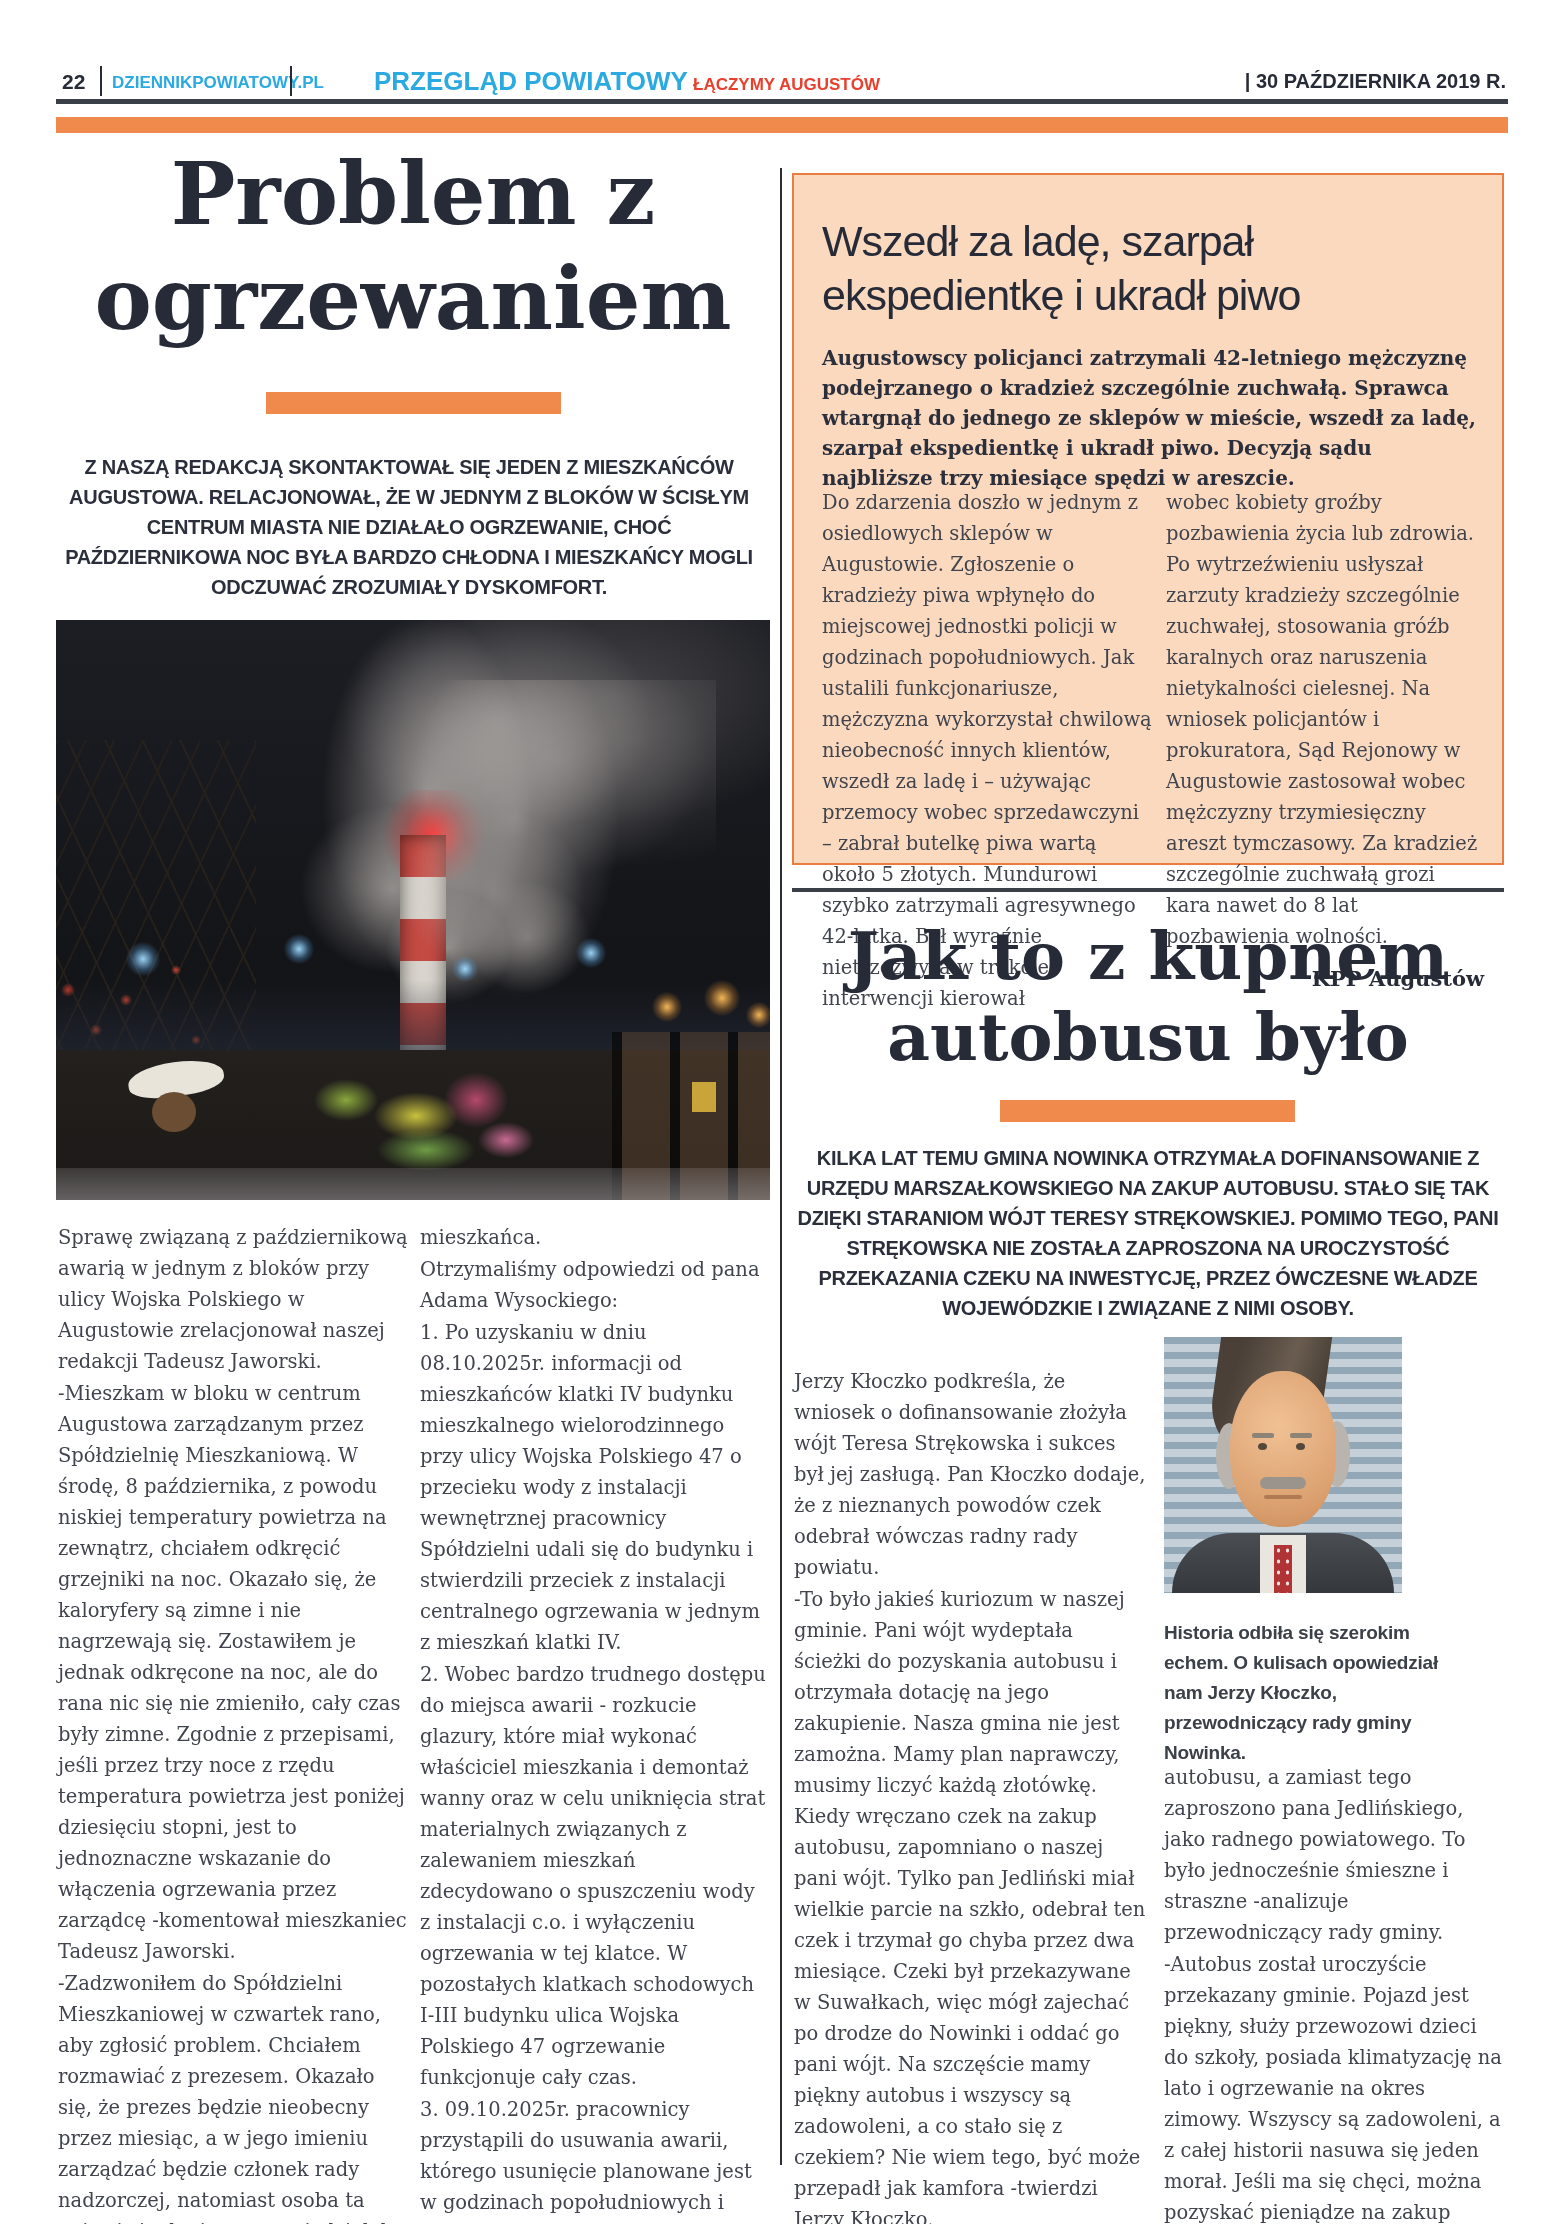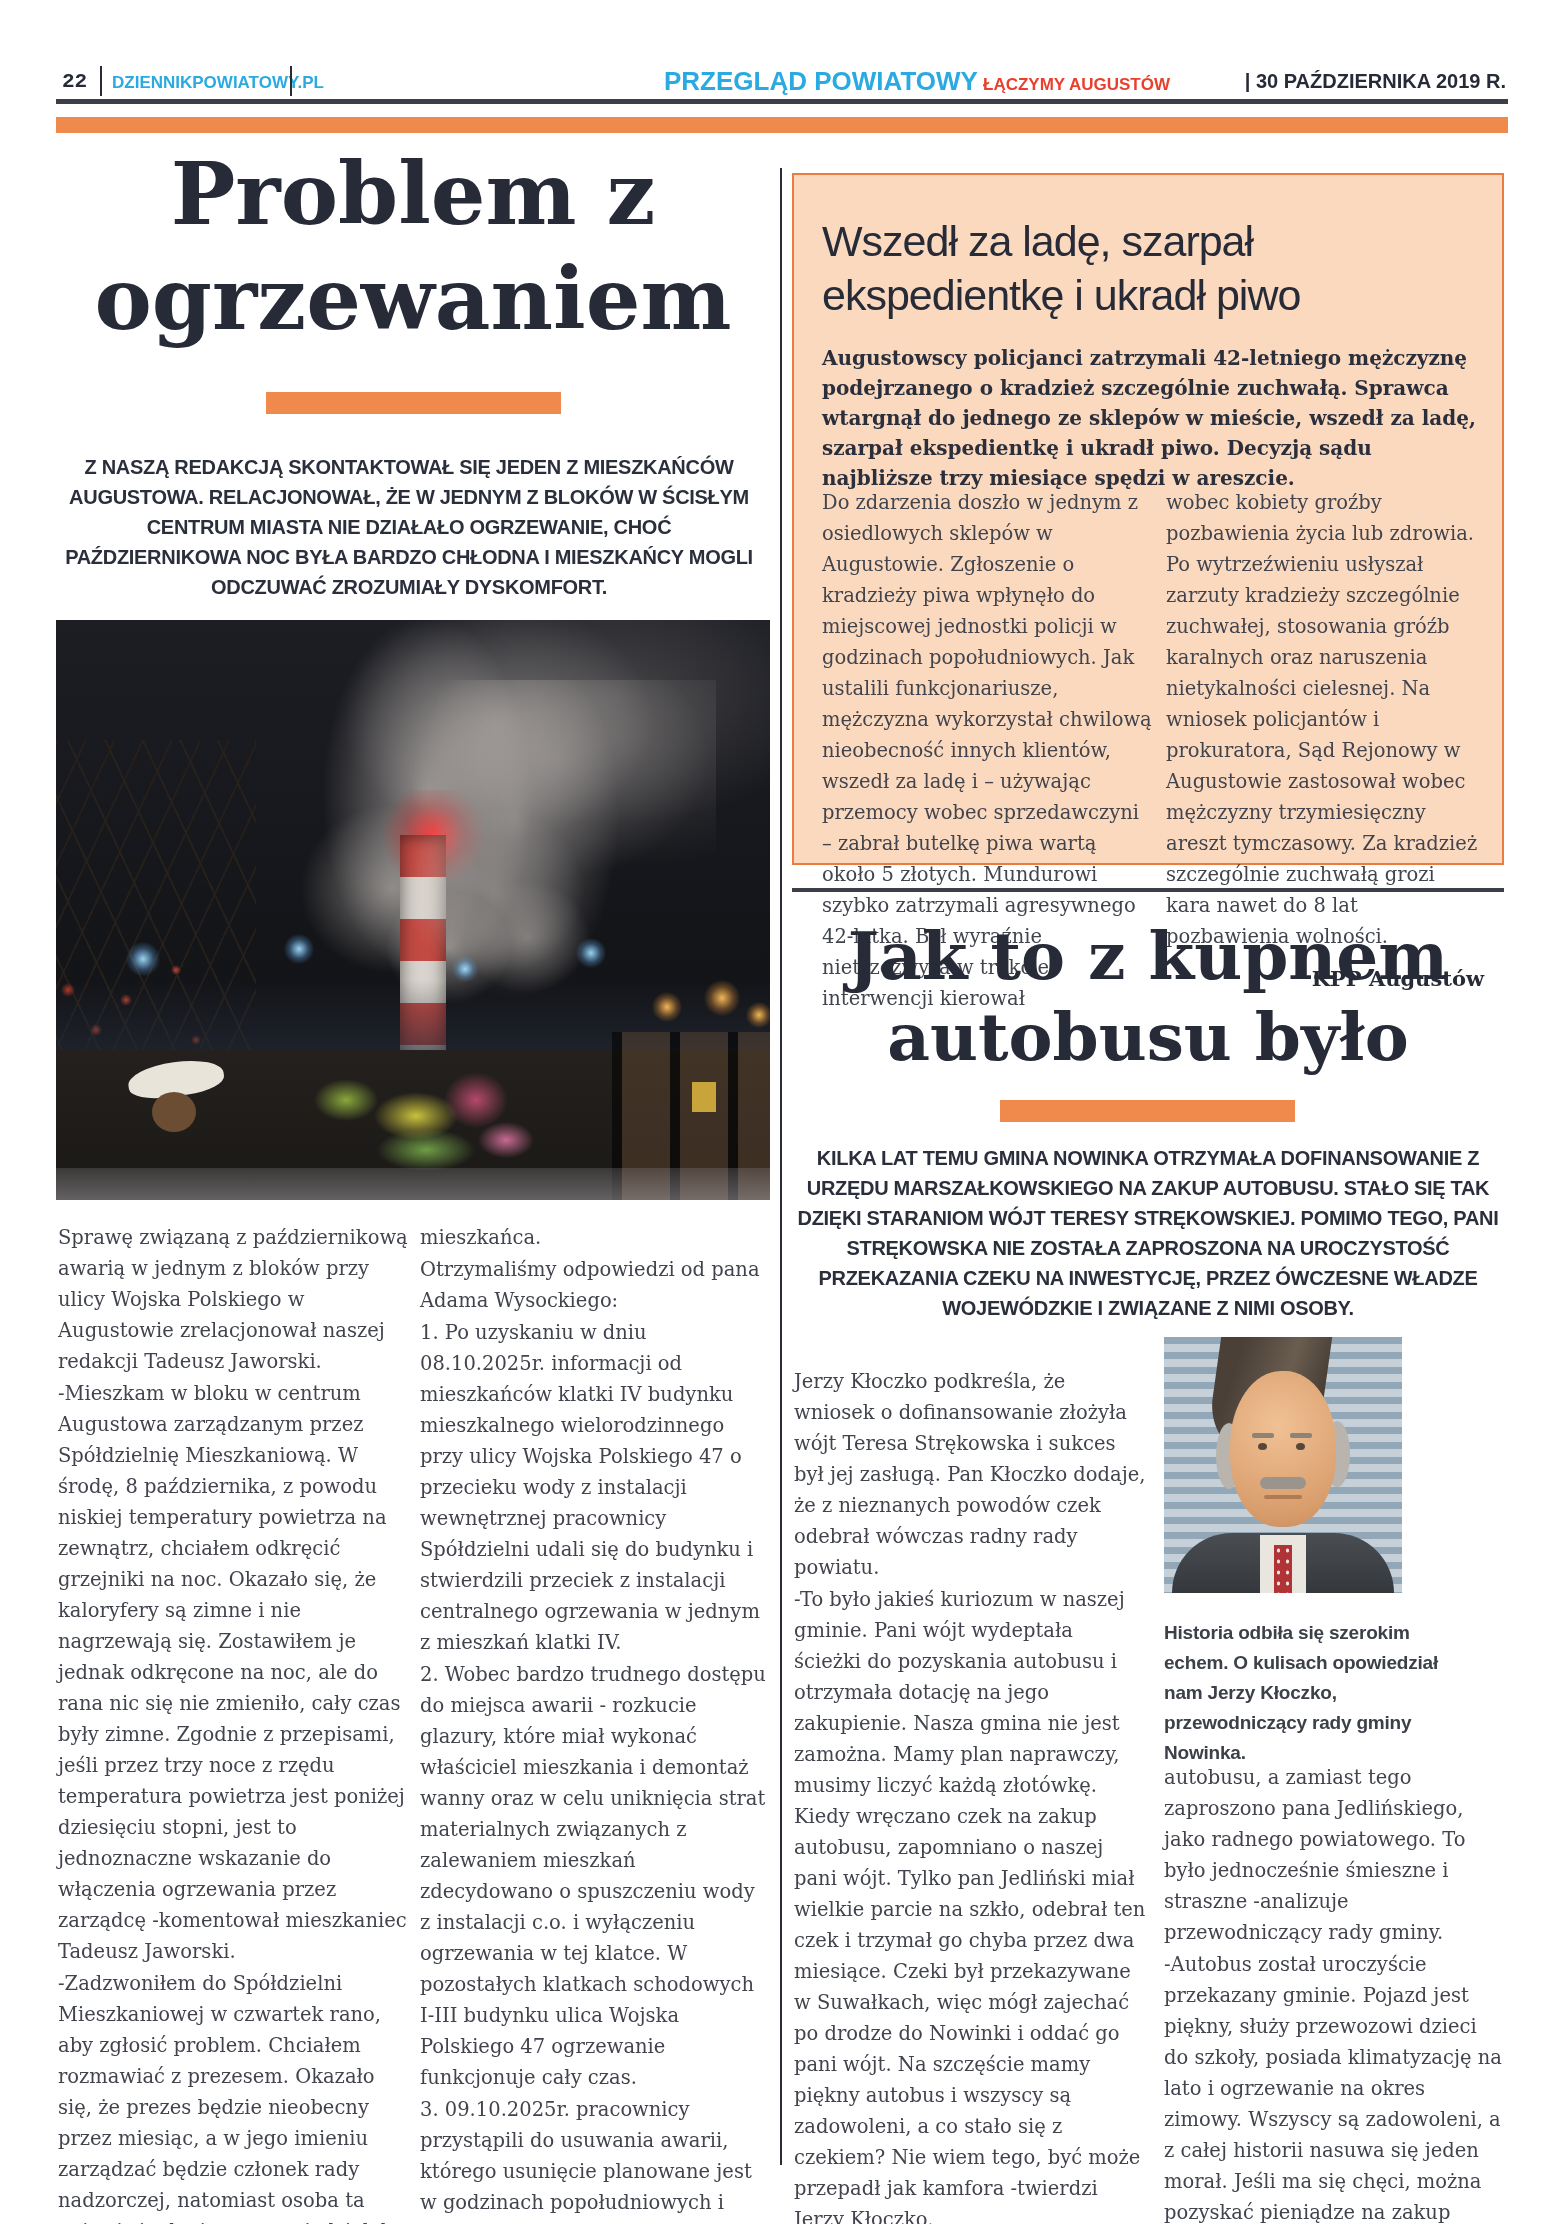--- a/index.html
+++ b/index.html
@@ -80,25 +80,25 @@
   .p2-shirt{background:#e9e6df;}
   .p2-tie{background:#b03336;background-image:radial-gradient(rgba(255,255,255,.85) 1.2px,transparent 2px);background-size:9px 11px;}
   .eye{background:#54473c;border-radius:50%;}
   .brow{background:#8d8377;border-radius:2px;}
 </style>
 </head>
 <body>
 
 <div id="page">
 
-  <div class="abs hdr-txt" style="left:62px;top:70px;font-size:21px;font-family:Liberation Mono, monospace;">22</div>
+  <div class="abs hdr-txt" style="left:62px;top:70px;font-size:21px;">22</div>
   <div class="abs hdr-sep" style="left:100px;top:66px;height:30px;"></div>
   <div class="abs hdr-txt blue" style="left:112px;top:73px;font-size:17px;">DZIENNIKPOWIATOWY.PL</div>
   <div class="abs hdr-sep" style="left:290px;top:66px;height:30px;"></div>
-  <div class="abs" style="left:390px;top:66px;width:780px;text-align:right;white-space:nowrap;">
+  <div class="abs" style="left:374px;top:66px;width:780px;text-align:left;white-space:nowrap;">
     <span class="hdr-txt blue" style="font-size:26px;letter-spacing:0px;">PRZEGLĄD POWIATOWY</span>
     <span class="hdr-txt red" style="font-size:17px;">ŁĄCZYMY AUGUSTÓW</span>
   </div>
   <div class="abs hdr-txt" style="right:52px;top:70px;font-size:20px;">| 30 PAŹDZIERNIKA 2019 R.</div>
   <div class="abs rule" style="left:56px;top:99px;width:1452px;height:5px;"></div>
   <div class="abs orangebar" style="left:56px;top:117px;width:1452px;height:16px;"></div>
 
   <div class="abs" style="left:780px;top:168px;width:2px;height:1997px;background:#2b2e3a;"></div>
 
   <div class="abs h1" style="left:56px;top:142px;width:714px;font-size:86px;">

